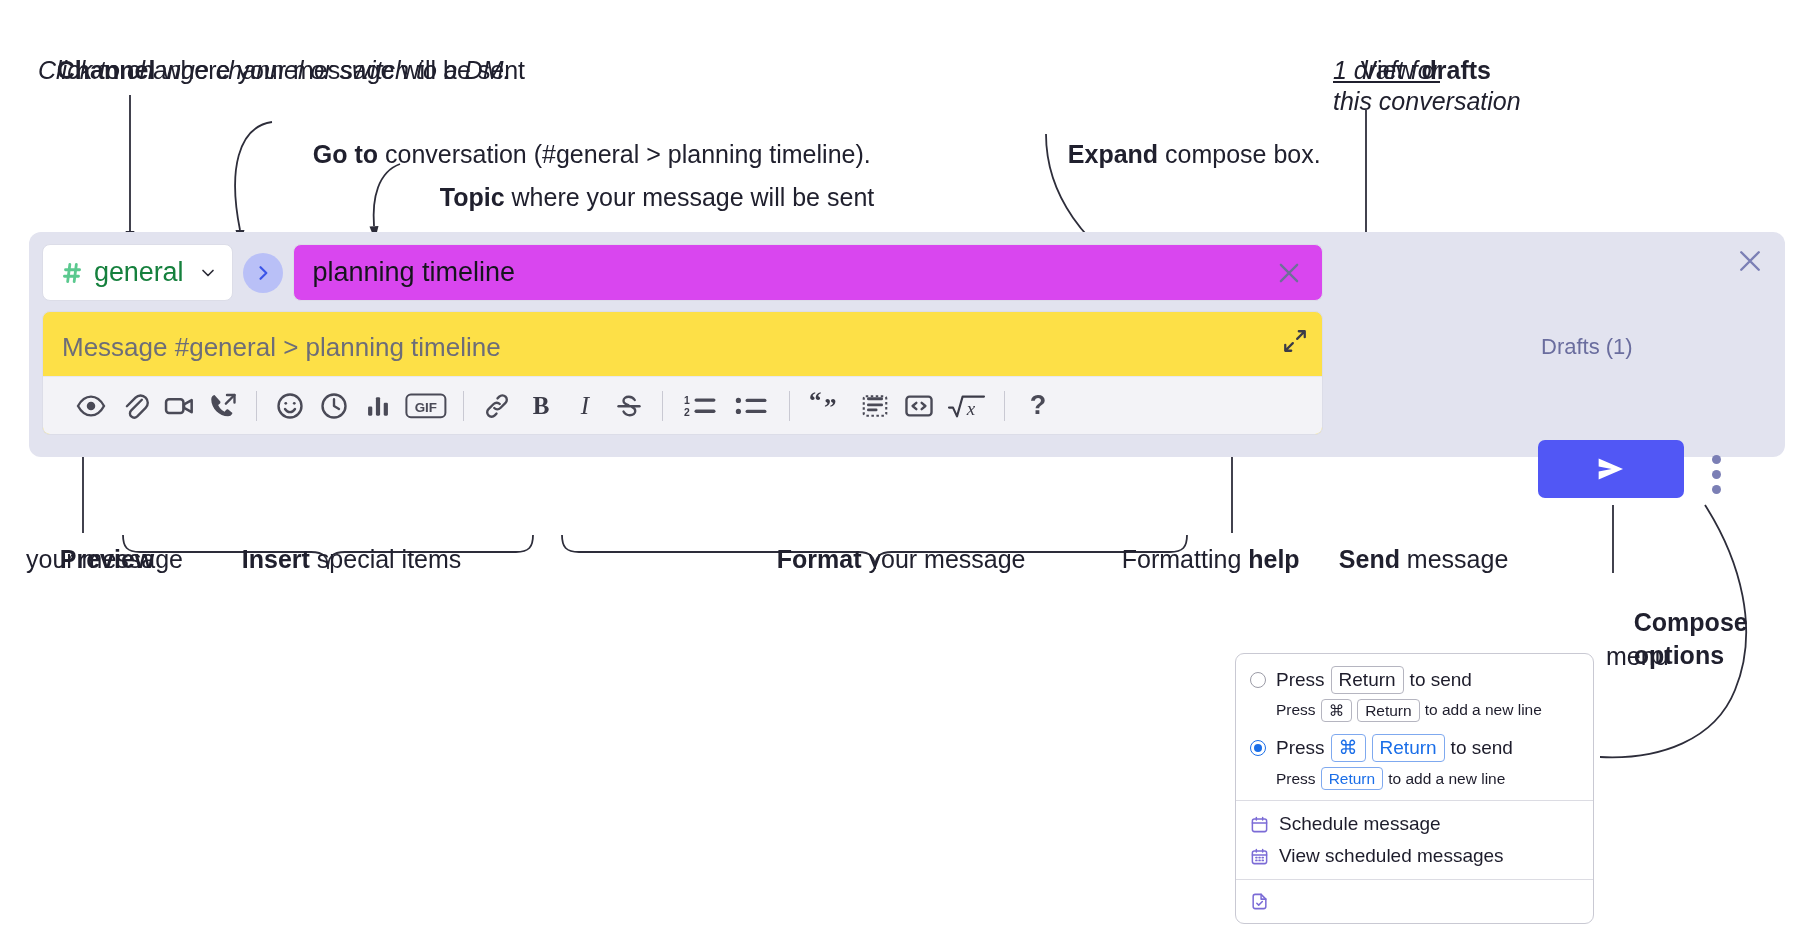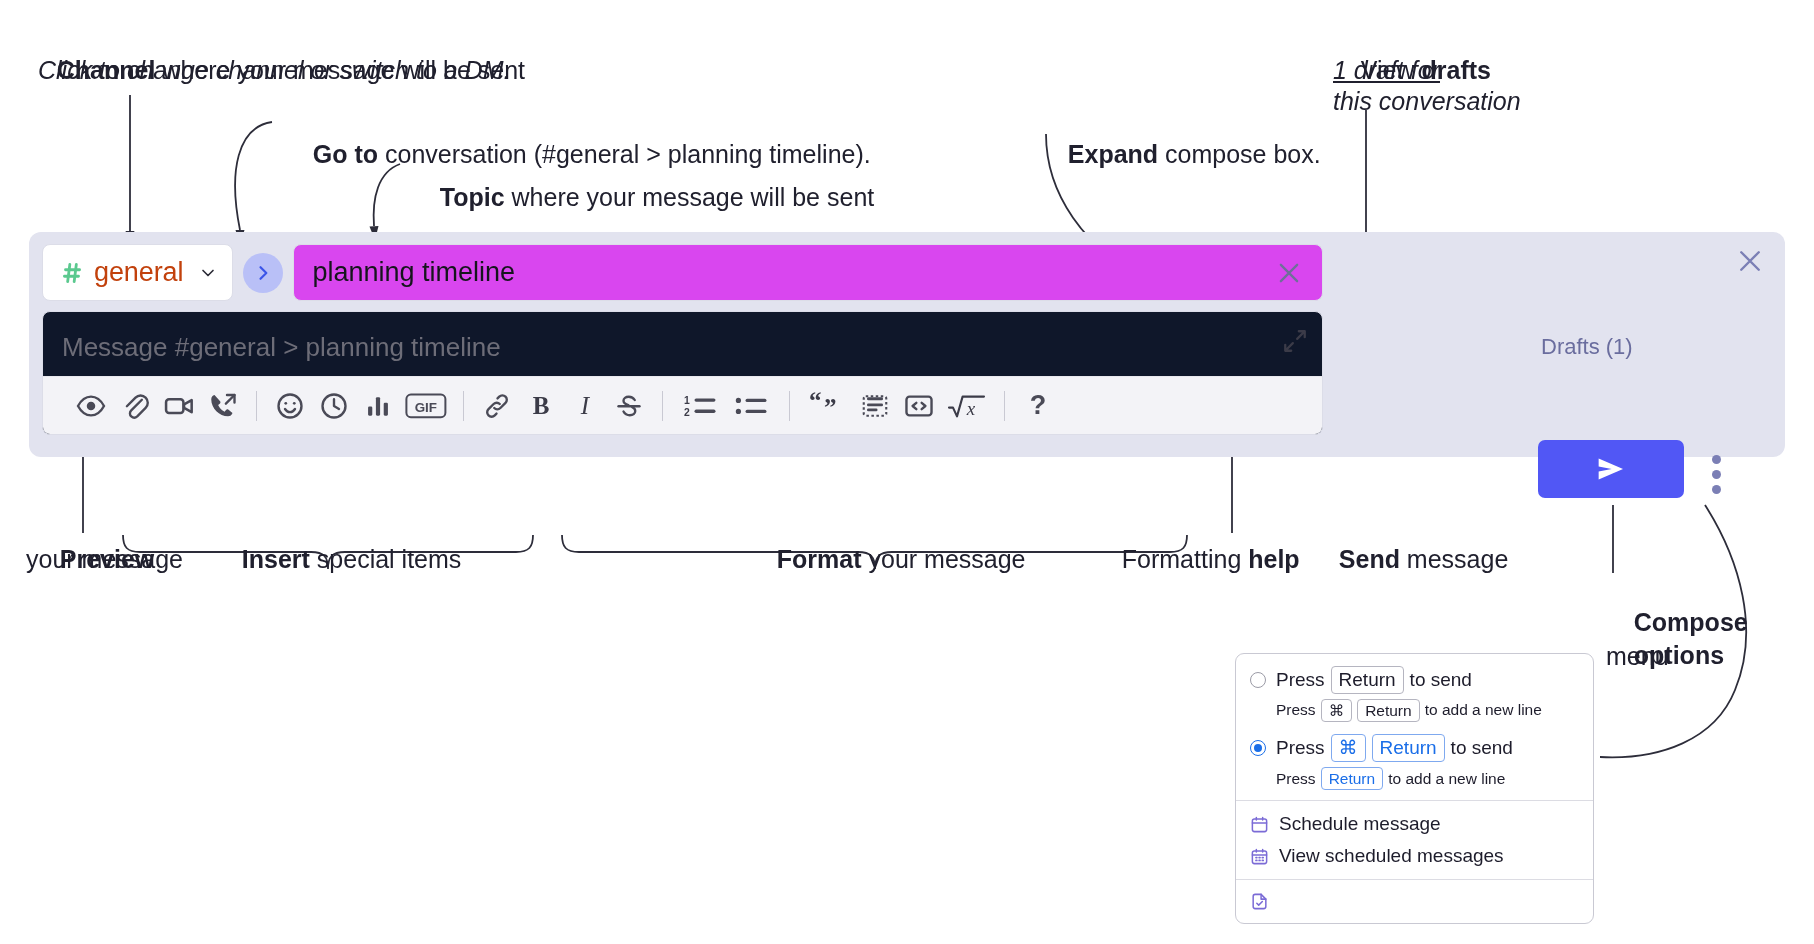--- a/index.html
+++ b/index.html
@@ -48,21 +48,21 @@
     background:#ffffff;
     border:1px solid #dcdde8;
     border-radius:8px;
     height:57px;
     padding:0 14px 0 16px;
     min-width:174px;
     cursor:pointer;
   }
   .hash-icon { flex:0 0 auto; }
   .channel-name {
-    font-size:27px; color:#c2410c; letter-spacing:-0.1px;
+    font-size:27px; color:#15803d; letter-spacing:-0.1px;
   }
   .chev { margin-left:6px; flex:0 0 auto; }
 
   .goto-btn {
     width:40px; height:40px; border-radius:50%;
     background:#b9c0f7;
     display:flex; align-items:center; justify-content:center;
     cursor:pointer; flex:0 0 auto;
   }
 
@@ -76,21 +76,21 @@
     padding:0 14px 0 18px;
   }
   .topic-value {
     flex:1 1 auto;
     font-size:27px; color:#15151c;
   }
   .topic-clear { cursor:pointer; flex:0 0 auto; padding:4px; }
 
   .msg-box {
     margin-top:10px;
-    background:#0f172a;
+    background:#fde047;
     border:1px solid #dcdde8;
     border-radius:8px;
     height:124px;
     position:relative;
     overflow:hidden;
     text-align:right;
   }
   .msg-placeholder {
     position:absolute; left:19px; top:20px;
     font-size:26px; color:#6d6d78;

